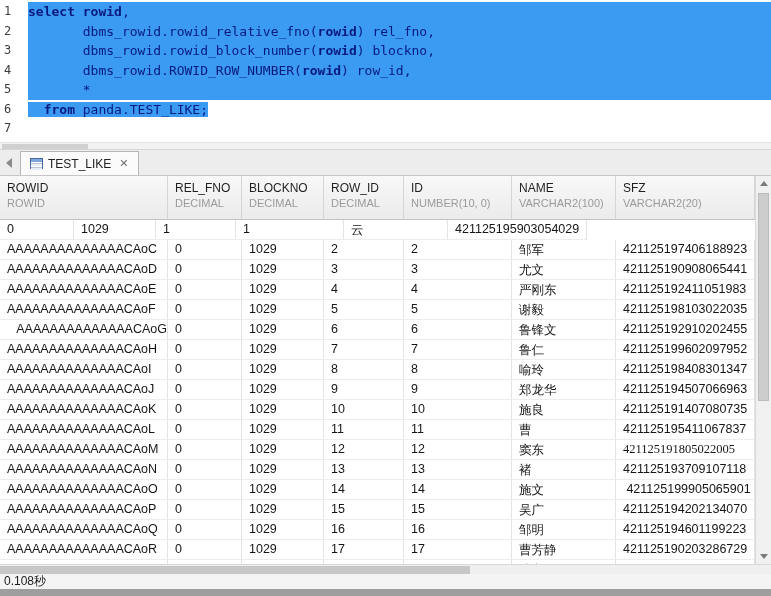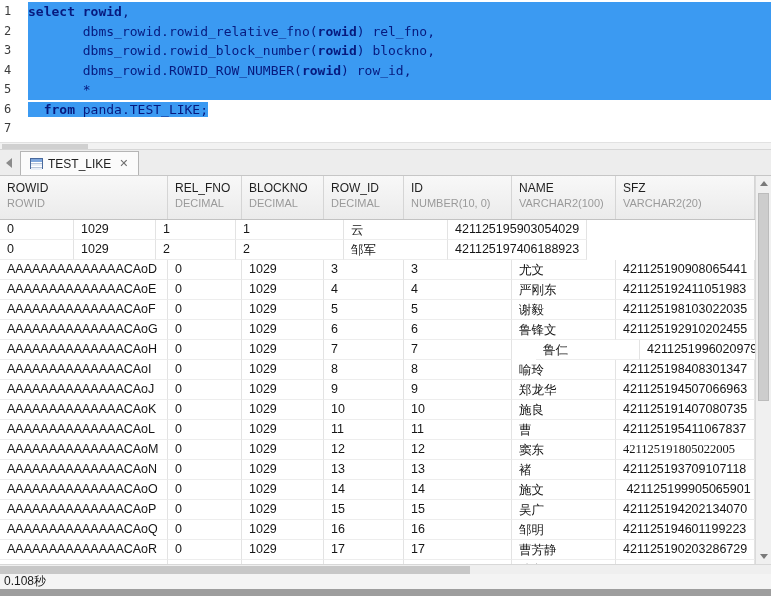--- a/index.html
+++ b/index.html
@@ -154,20 +154,21 @@
   <div class="grows">
       <div class="grow">
         <div class="gcell" style="width: 74px;">0</div>
         <div class="gcell" style="width: 82px;">1029</div>
         <div class="gcell" style="width: 80px;">1</div>
         <div class="gcell" style="width: 108px;">1</div>
         <div class="gcell" style="width: 104px;">云</div>
         <div class="gcell" style="width: 139px;">421125195903054029</div>
       </div>
       <div class="grow">
+        <div class="gcell" style="width: 168px;">AAAAAAAAAAAAAACAoC</div>
         <div class="gcell" style="width: 74px;">0</div>
         <div class="gcell" style="width: 82px;">1029</div>
         <div class="gcell" style="width: 80px;">2</div>
         <div class="gcell" style="width: 108px;">2</div>
         <div class="gcell" style="width: 104px;">邹军</div>
         <div class="gcell" style="width: 139px;">421125197406188923</div>
       </div>
       <div class="grow">
         <div class="gcell" style="width: 168px;">AAAAAAAAAAAAAACAoD</div>
         <div class="gcell" style="width: 74px;">0</div>
@@ -189,35 +190,35 @@
       <div class="grow">
         <div class="gcell" style="width: 168px;">AAAAAAAAAAAAAACAoF</div>
         <div class="gcell" style="width: 74px;">0</div>
         <div class="gcell" style="width: 82px;">1029</div>
         <div class="gcell" style="width: 80px;">5</div>
         <div class="gcell" style="width: 108px;">5</div>
         <div class="gcell" style="width: 104px;">谢毅</div>
         <div class="gcell" style="width: 139px;">421125198103022035</div>
       </div>
       <div class="grow">
-        <div class="gcell" style="width: 168px;">AAAAAAAAAAAAAACAoG</div>
+        <div class="gcell" style="width: 168px; text-align: right;">AAAAAAAAAAAAAACAoG</div>
         <div class="gcell" style="width: 74px;">0</div>
         <div class="gcell" style="width: 82px;">1029</div>
         <div class="gcell" style="width: 80px;">6</div>
         <div class="gcell" style="width: 108px;">6</div>
         <div class="gcell" style="width: 104px;">鲁锋文</div>
         <div class="gcell" style="width: 139px;">421125192910202455</div>
       </div>
       <div class="grow">
         <div class="gcell" style="width: 168px;">AAAAAAAAAAAAAACAoH</div>
         <div class="gcell" style="width: 74px;">0</div>
         <div class="gcell" style="width: 82px;">1029</div>
         <div class="gcell" style="width: 80px;">7</div>
         <div class="gcell" style="width: 108px;">7</div>
-        <div class="gcell" style="width: 104px; margin-left: 24px;">鲁仁</div>
+        <div class="gcell" style="width: 104px;">鲁仁</div>
         <div class="gcell" style="width: 139px;">421125199602097952</div>
       </div>
       <div class="grow">
         <div class="gcell" style="width: 168px;">AAAAAAAAAAAAAACAoI</div>
         <div class="gcell" style="width: 74px;">0</div>
         <div class="gcell" style="width: 82px;">1029</div>
         <div class="gcell" style="width: 80px;">8</div>
         <div class="gcell" style="width: 108px;">8</div>
         <div class="gcell" style="width: 104px;">喻玲</div>
         <div class="gcell" style="width: 139px;">421125198408301347</div>

